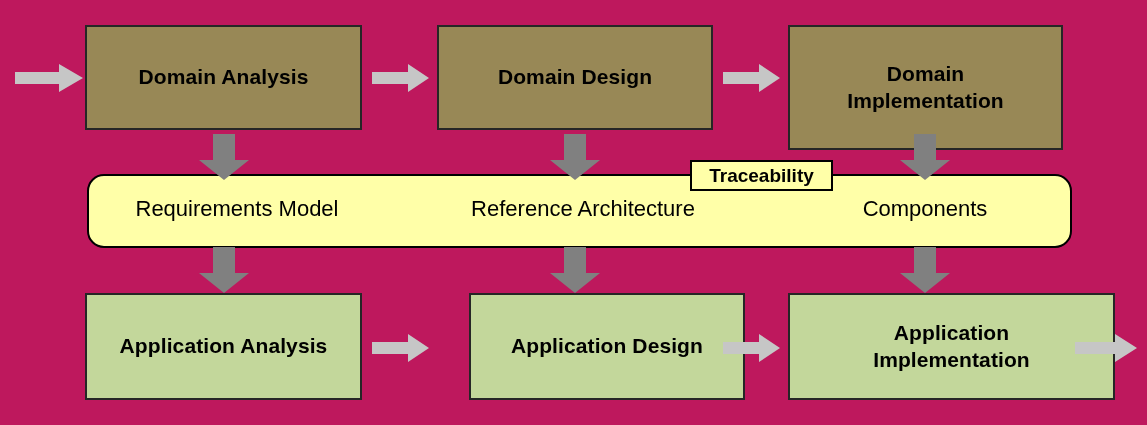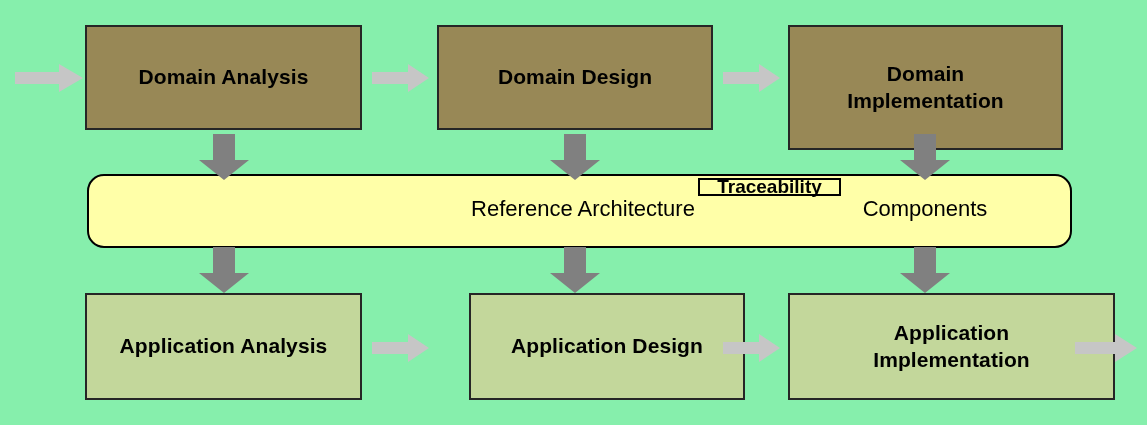--- a/index.html
+++ b/index.html
@@ -2,21 +2,21 @@
 <html><head>
 <meta charset="utf-8">
 <style>
   html,body{margin:0;padding:0;}
   body{
     width:1147px;height:425px;
     background:#ffffff;
     font-family:"Liberation Sans", sans-serif;
     overflow:hidden;
   }
-  #stage{position:relative;width:1147px;height:425px;background:#86efac;}
+  #stage{position:relative;width:1147px;height:425px;background:#be185d;}
 
   
   .pbox{
     position:absolute;
     box-sizing:border-box;
     border:2.5px solid #262626;
     display:flex;align-items:center;justify-content:center;
     text-align:center;
     font-weight:bold;
     font-size:21px;
@@ -42,28 +42,27 @@
     top:196px;
     font-size:22px;
     color:#000;
     text-align:center;
     white-space:nowrap;
     font-weight:normal;
     font-family:"Liberation Sans", sans-serif;
   }
   #trace-box{
     position:absolute;
-    left:690px;top:178px;width:143px;height:18px;
+    left:690px;top:160px;width:143px;height:31px;
     box-sizing:border-box;
     background:#ffffa8;
     border:2px solid #000;
     display:flex;align-items:center;justify-content:center;
     font-size:19px;font-weight:bold;color:#000;
     z-index:6;
-    margin-left:8px;
   }
 
   
   .harrow{position:absolute;height:30px;}
   .harrow svg{display:block;width:100%;height:100%;}
   .varrow{position:absolute;width:50px;height:46px;}
   .varrow svg{display:block;width:100%;height:100%;}
   .varrow.down-to-band{z-index:2;}
   .varrow.down-from-band{z-index:2;}
 </style>
@@ -116,20 +115,21 @@
     </svg>
   </div>
   <div class="varrow down-to-band" style="left:900px;top:134px;">
     <svg viewBox="0 0 50 46" preserveAspectRatio="none">
       <polygon points="14,0 36,0 36,26 50,26 25,46 0,26 14,26" fill="#808080"></polygon>
     </svg>
   </div>
 
   <div id="band"></div>
 
+  <div class="band-label" style="left:87px;width:300px;">Requirements Model</div>
   <div class="band-label" style="left:430px;width:306px;">Reference Architecture</div>
   <div class="band-label" style="left:800px;width:250px;">Components</div>
 
   <div id="trace-box">
     <span>Traceability</span>
   </div>
 
   <div class="varrow down-from-band" style="left:199px;top:247px;">
     <svg viewBox="0 0 50 46" preserveAspectRatio="none">
       <polygon points="14,0 36,0 36,26 50,26 25,46 0,26 14,26" fill="#808080"></polygon>

